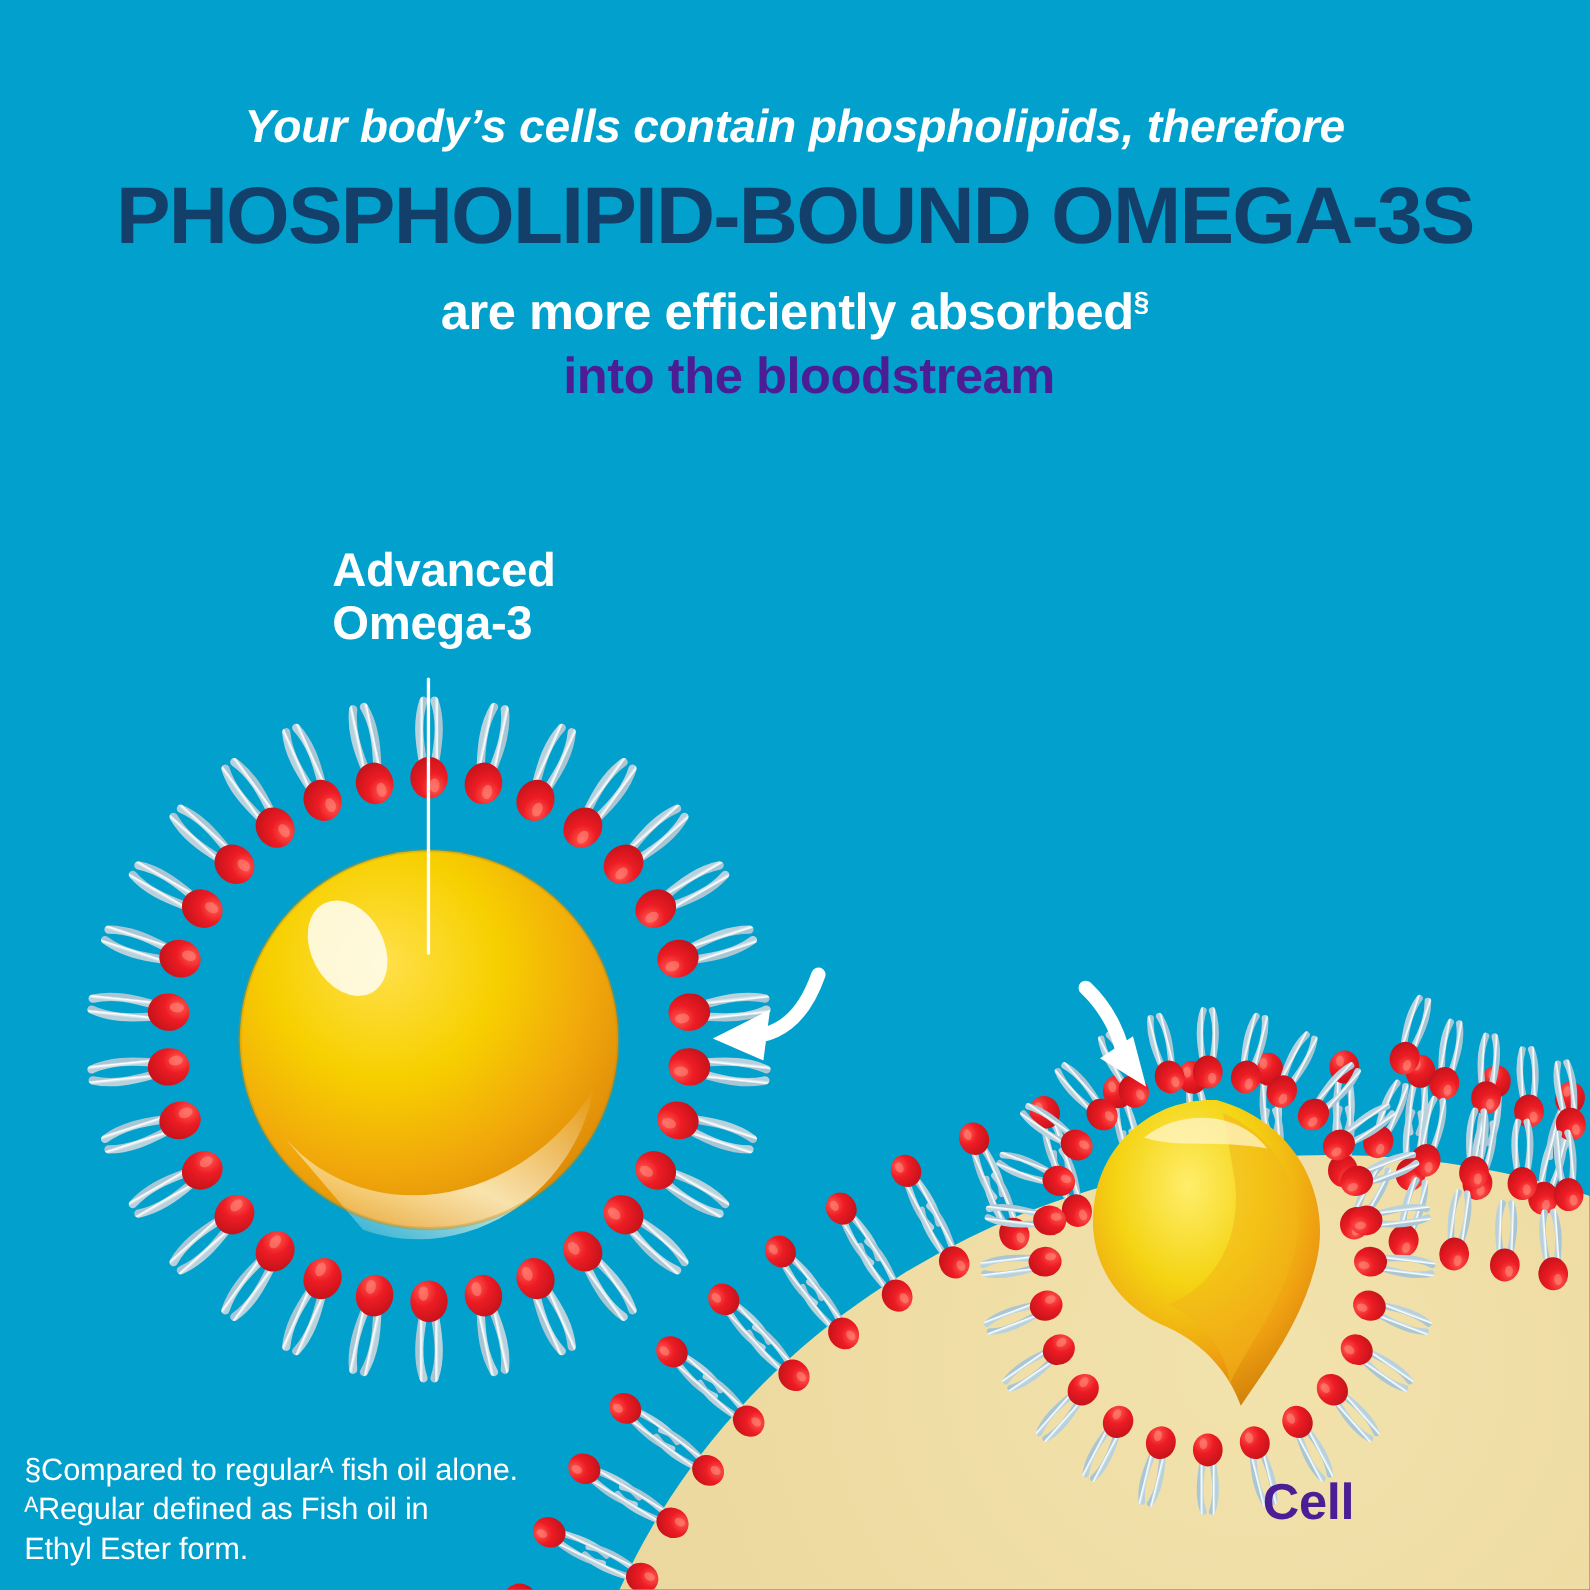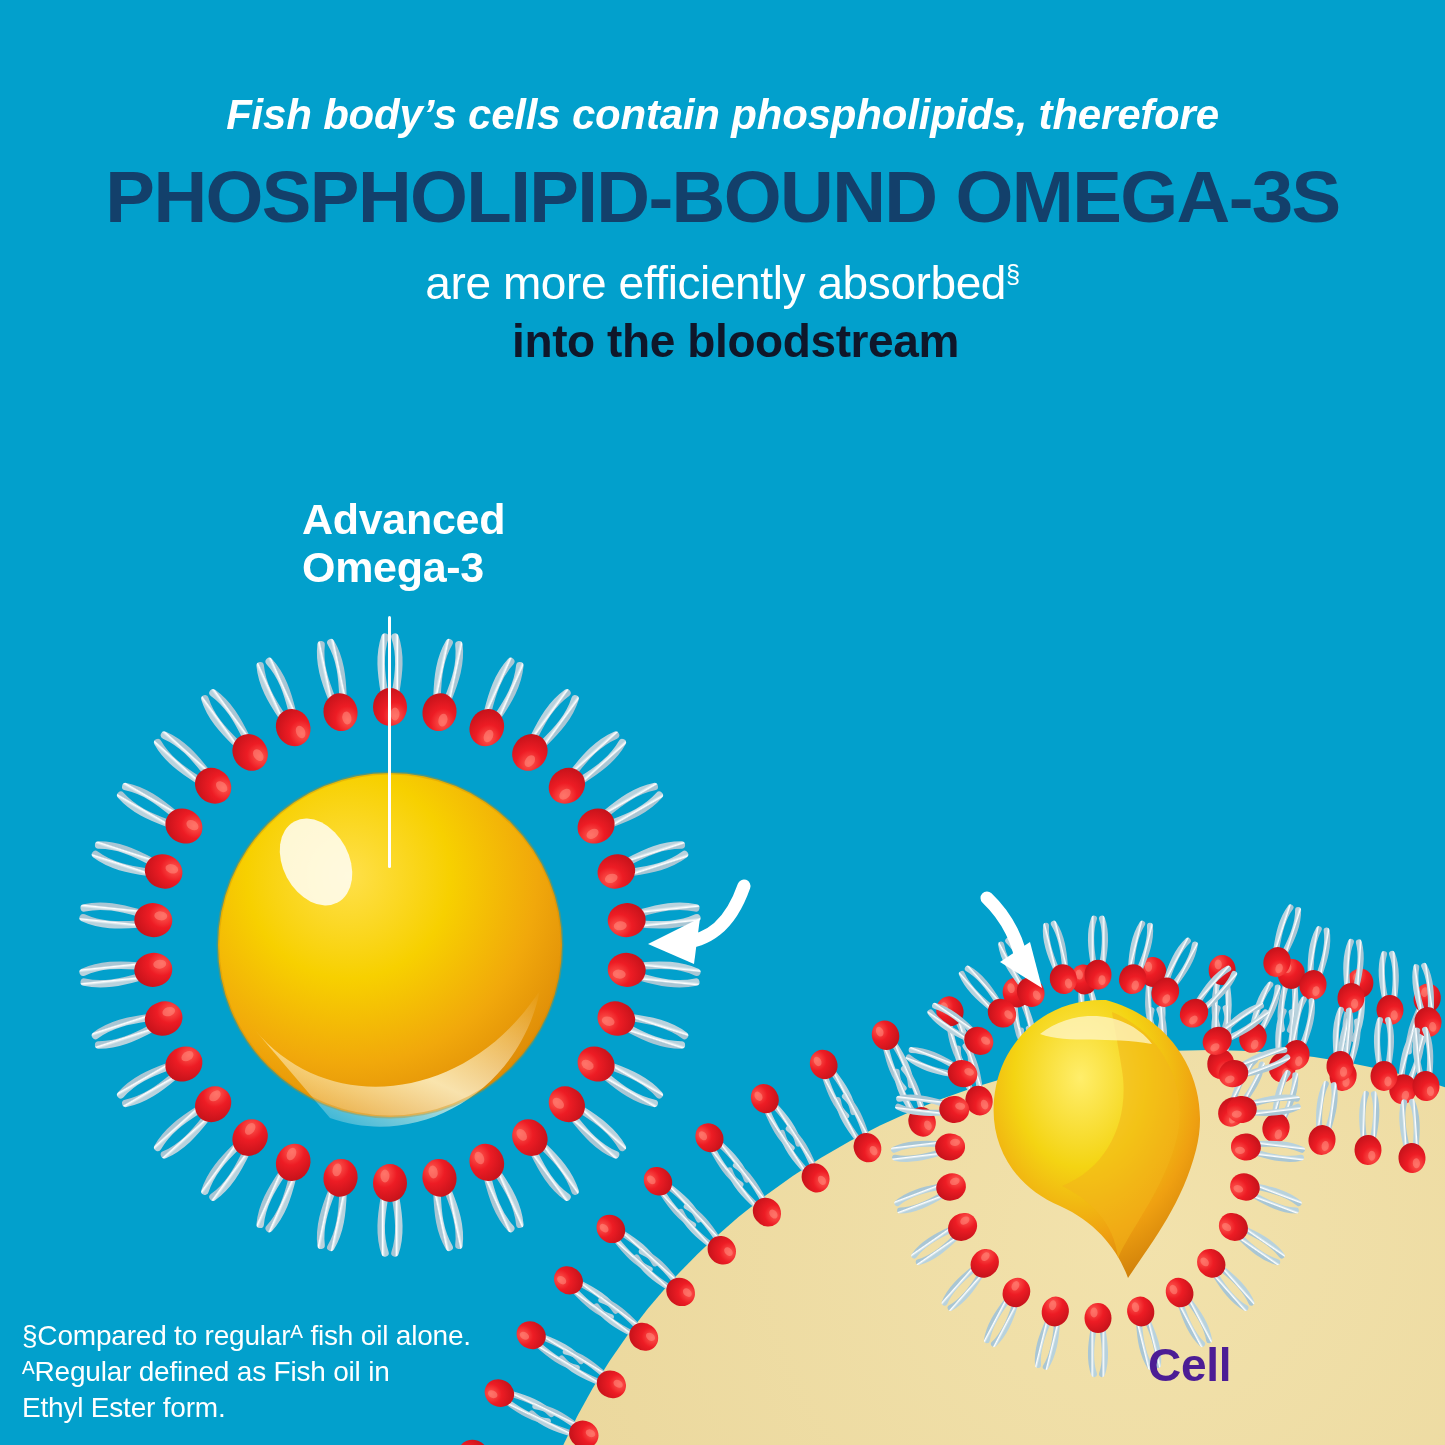--- a/index.html
+++ b/index.html
@@ -19,26 +19,26 @@
     font-size:42px;letter-spacing:-0.2px;
     margin-top:92px;line-height:1.1;
   }
   .bigline{
     font-weight:700;color:#13406B;
     font-size:73px;letter-spacing:-1.6px;
     margin-top:22px;line-height:1.0;
     transform:scaleX(1.02);
   }
   .sub1{
-    font-weight:400;color:#FFFFFF;
+    font-weight:700;color:#FFFFFF;
     font-size:46px;letter-spacing:-0.4px;
     margin-top:26px;line-height:1.05;
   }
   .sub2{
-    font-weight:700;color:#0f172a;
+    font-weight:700;color:#4c1d95;
     font-size:46px;letter-spacing:-0.4px;
     margin-top:10px;line-height:1.05;margin-left:26px;
   }
   .sup{font-size:.55em;vertical-align:super;line-height:0;}
 
   
   .lbl{
     position:absolute;color:#FFFFFF;font-weight:700;
     font-size:43px;line-height:1.12;letter-spacing:-0.3px;
     white-space:pre-line;
@@ -319,21 +319,21 @@
         <path d="M987 898 C 1008 918, 1020 944, 1022 966" stroke="#FFFFFF" stroke-width="13" fill="none" stroke-linecap="round"></path>
         <path d="M1042 988 L 1000 962 L 1030 942 Z" fill="#FFFFFF"></path>
       </g>
 
     </g>
   </svg>
 
   <div id="leader"></div>
 
   <div class="hdr">
-    <div class="kicker">Fish body’s cells contain phospholipids, therefore</div>
+    <div class="kicker">Your body’s cells contain phospholipids, therefore</div>
     <div class="bigline">PHOSPHOLIPID-BOUND OMEGA-3S</div>
     <div class="sub1">
       <span>are more efficiently absorbed</span><span class="sup">§</span>
     </div>
     <div class="sub2">into the bloodstream</div>
   </div>
 
   <div class="lbl" id="lbl-advanced">Advanced
 Omega-3</div>
 

